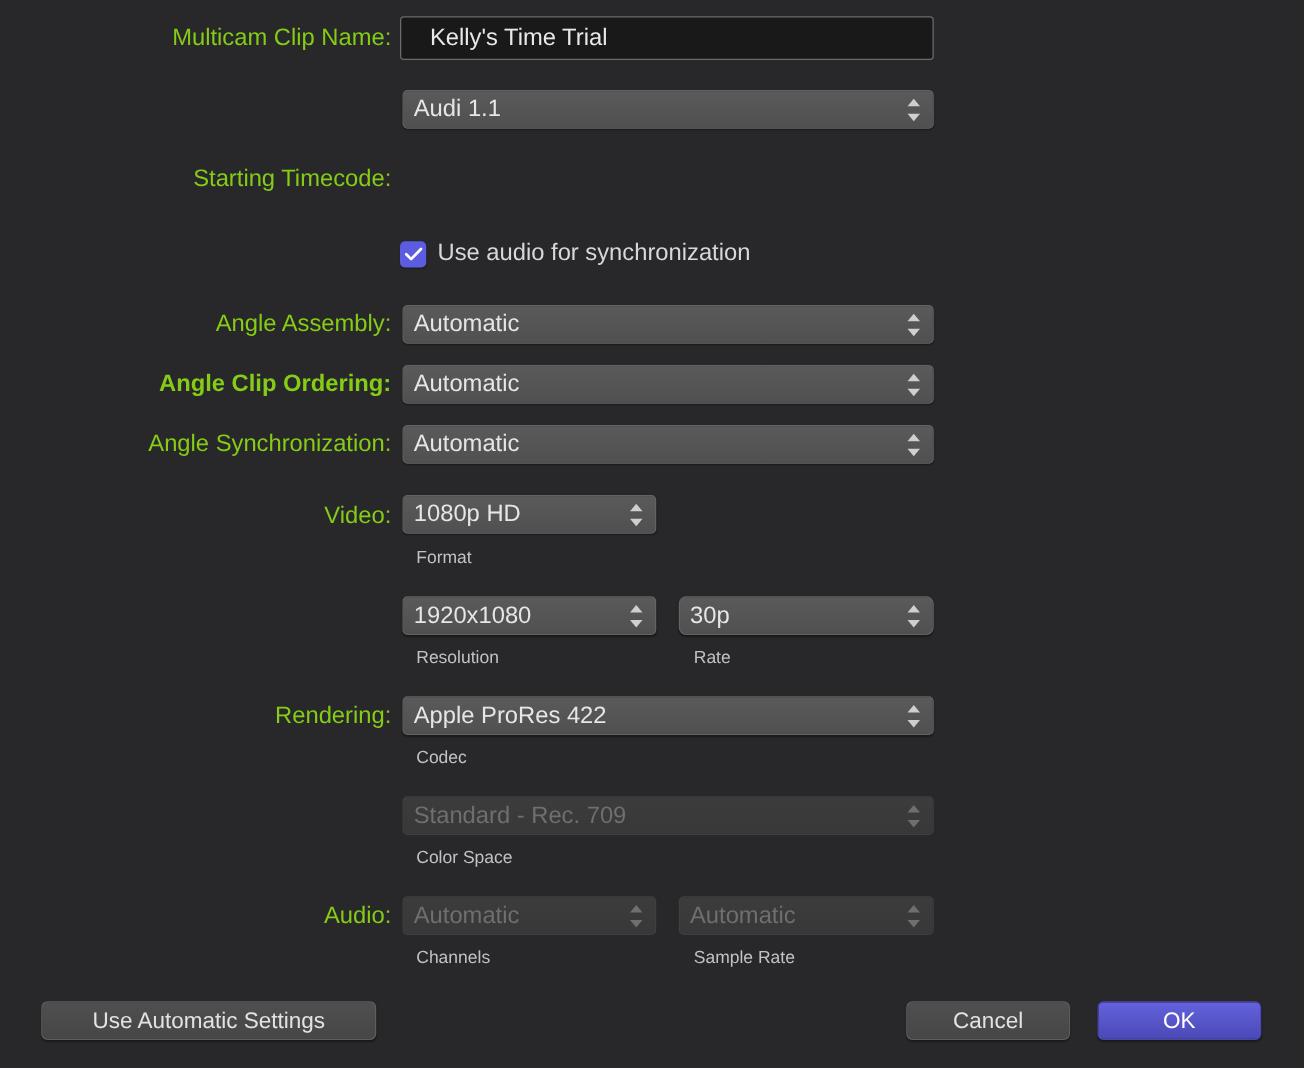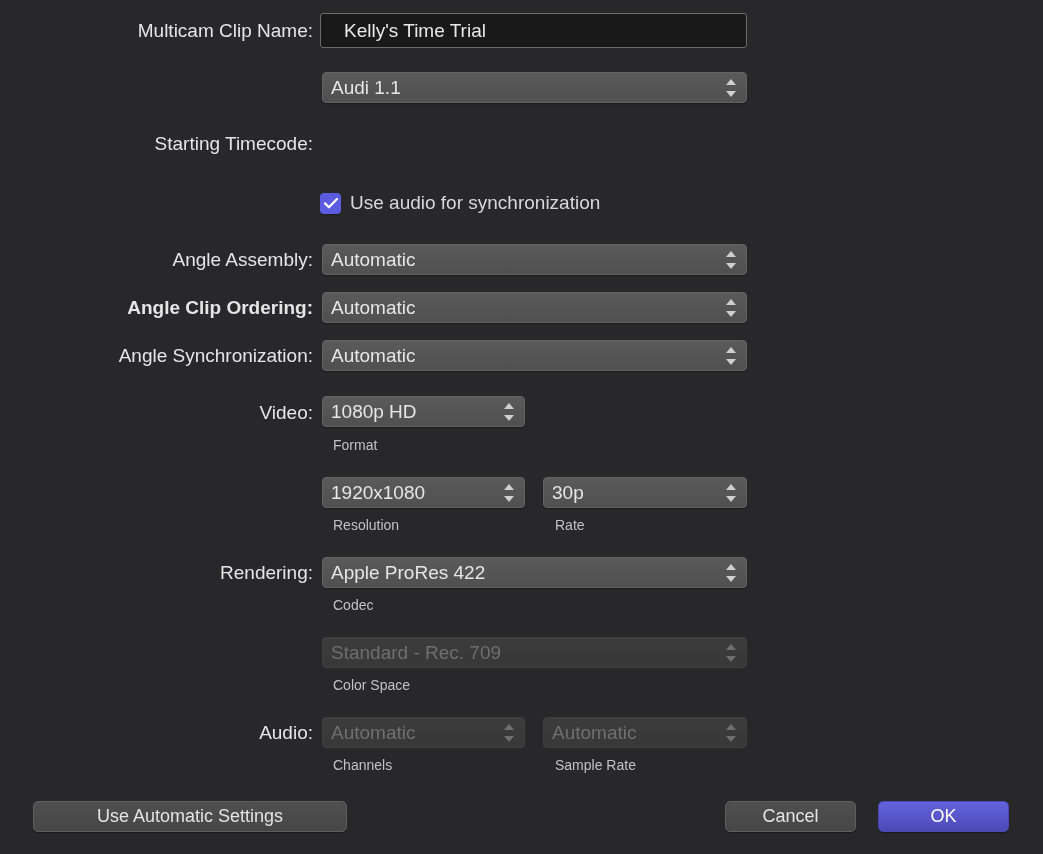--- a/index.html
+++ b/index.html
@@ -19,21 +19,21 @@
   .dialog {
     position: relative;
     width: 1043px;
     height: 854px;
     background: #28282a;
   }
   .label {
     position: absolute;
     text-align: right;
     font-size: 19px;
-    color: #e5e5e5;
+    color: #84cc16;
     white-space: nowrap;
     left: 0;
     width: 313px;
   }
 
   
   .textfield {
     position: absolute;
     background: #191919;
     border: 1px solid #6b6b6b;
@@ -228,21 +228,21 @@
     <span class="val">1920x1080</span>
     <span class="stepper">
       <svg width="14" height="26" viewBox="0 0 14 26">
           <path d="M7 4 L12 10 H2 Z" fill="#cfcfcf"></path>
           <path d="M7 22 L12 16 H2 Z" fill="#cfcfcf"></path>
         </svg>
     </span>
   </div>
   <div class="caption" style="left:333px; top:517px;">Resolution</div>
 
-  <div class="popup" style="left:543px; top:477px; width:204px; height:31px;">
+  <div class="popup" style="left:543px; top:477px; width:204px; height:31px;border-radius:6px;">
     <span class="val">30p</span>
     <span class="stepper">
       <svg width="14" height="26" viewBox="0 0 14 26">
           <path d="M7 4 L12 10 H2 Z" fill="#cfcfcf"></path>
           <path d="M7 22 L12 16 H2 Z" fill="#cfcfcf"></path>
         </svg>
     </span>
   </div>
   <div class="caption" style="left:555px; top:517px;">Rate</div>
 
@@ -285,17 +285,17 @@
     <span class="val">Automatic</span>
     <span class="stepper">
       <svg width="14" height="26" viewBox="0 0 14 26">
           <path d="M7 4 L12 10 H2 Z" fill="#6f6f6f"></path>
           <path d="M7 22 L12 16 H2 Z" fill="#6f6f6f"></path>
         </svg>
     </span>
   </div>
   <div class="caption" style="left:555px; top:757px;">Sample Rate</div>
 
-  <div class="btn" style="left:33px; top:801px; width:314px; height:31px;">Use Automatic Settings</div>
+  <div class="btn" style="left:33px; top:801px; width:268px; height:31px;">Use Automatic Settings</div>
   <div class="btn" style="left:725px; top:801px; width:131px; height:31px;">Cancel</div>
   <div class="btn primary" style="left:878px; top:801px; width:131px; height:31px;">OK</div>
 
 </div>
 
 </body></html>

